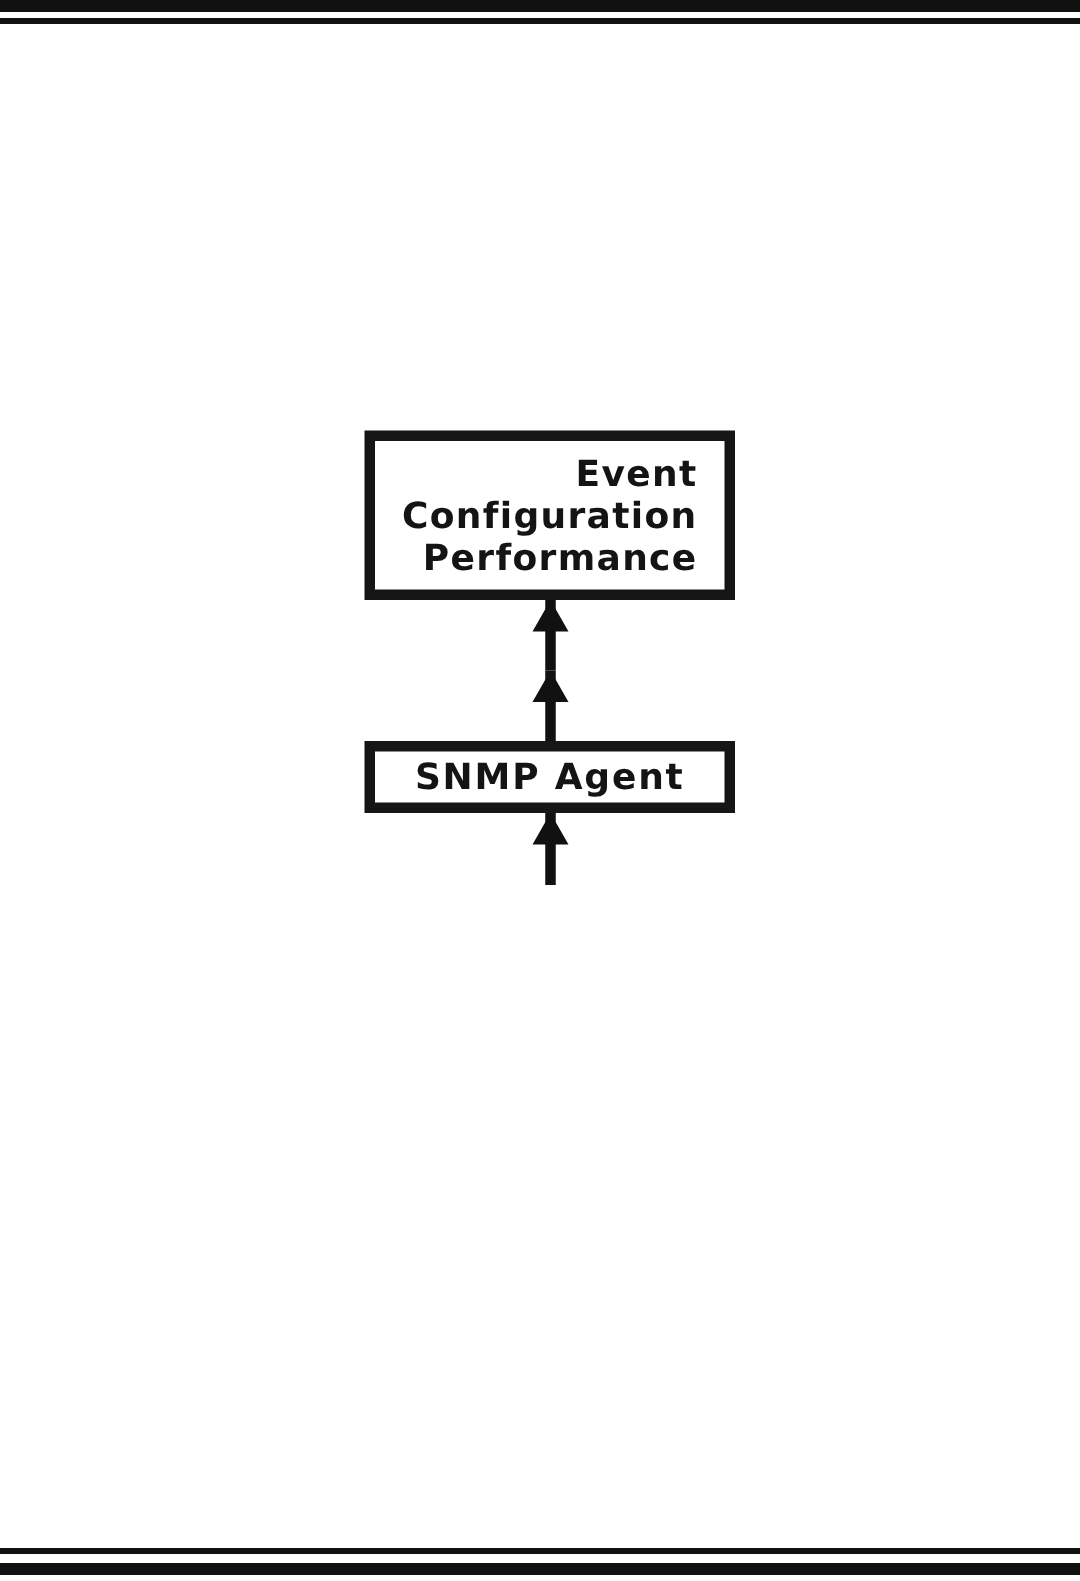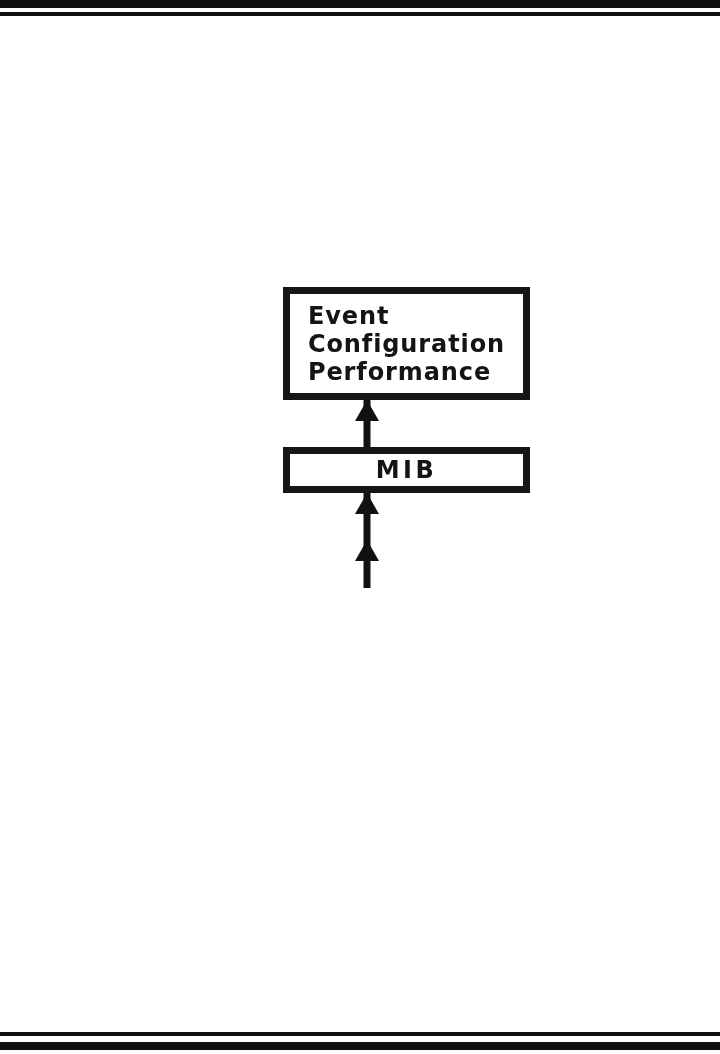--- a/index.html
+++ b/index.html
@@ -38,22 +38,21 @@
   }
 
   .node {
     box-sizing: border-box;
     width: 247px;
     border: 7px solid #161616;
     background: #ffffff;
     display: flex;
     align-items: center;
     justify-content: center;
-    text-align: left;
-    margin-left: 40px;
+    text-align: right;
   }
 
   .node-label {
     font-weight: bold;
     font-size: 24px;
     line-height: 28px;
     color: #141414;
     letter-spacing: 0.6px;
     white-space: pre-line;
     padding: 0 4px;
@@ -121,31 +120,31 @@
 Performance</div>
   </div>
 
   <div class="connector gap-1">
     <div class="arrow-up">
       <span class="stem"></span>
       <span class="head"></span>
     </div>
   </div>
 
-  <div class="node node-mib">
-    <div class="node-label">MIB</div>
-  </div>
 
   <div class="connector gap-2">
     <div class="arrow-up">
       <span class="stem"></span>
       <span class="head"></span>
     </div>
   </div>
 
+  <div class="node node-agent">
+    <div class="node-label">SNMP Agent</div>
+  </div>
 
   <div class="connector gap-3">
     <div class="arrow-up">
       <span class="stem"></span>
       <span class="head"></span>
     </div>
   </div>
 
 
 </div>

